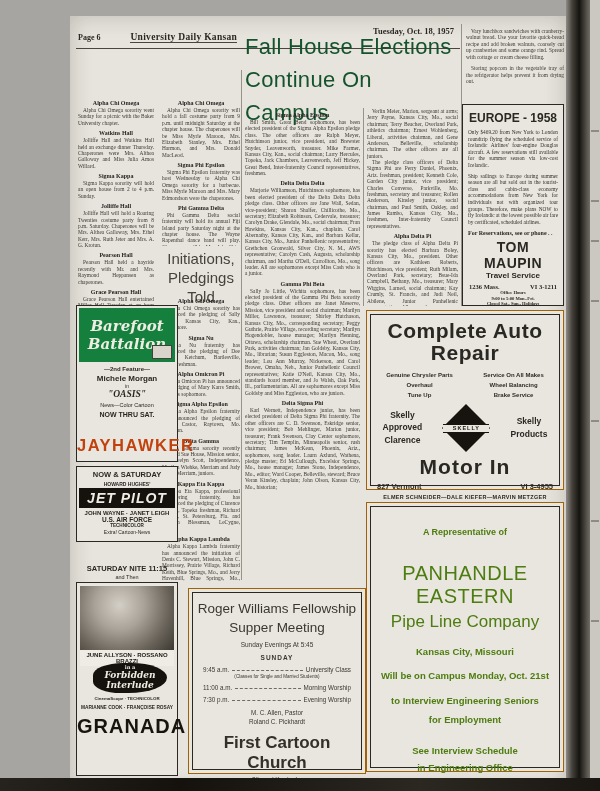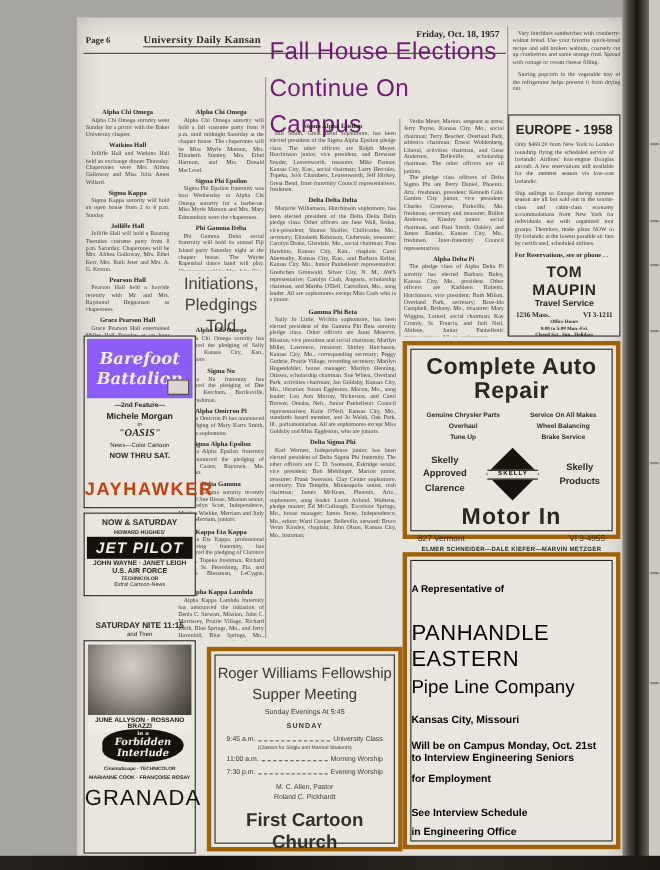--- a/index.html
+++ b/index.html
@@ -13,71 +13,71 @@
   .mh-page{font-weight:bold;font-size:8px}
   .mh-name{font-weight:bold;font-size:9.5px;margin-left:26px;letter-spacing:.3px;border-bottom:1px solid #4a463e}
   .mh-date{font-size:8.5px;font-weight:bold;float:right;margin-right:4px}
   
   .col{position:absolute;overflow:hidden}
   .nsec h5{font-size:6px;font-weight:bold;text-align:center;margin:4px 0 1px;color:#262420;font-family:"Liberation Serif",serif}
   .nsec h5:empty{display:none}
   .nsec p{font-size:5.4px;line-height:1.18;text-align:justify;color:#3a372f;text-indent:5px}
   .vr{position:absolute;width:1px;background:#97938a}
   .script{font-family:"DejaVu Serif",serif;font-style:italic;font-weight:bold;font-size:23px;color:#2c2a25}
-  .headline{font-family:"Liberation Sans",sans-serif;font-size:22px;line-height:1.5;color:#701a75;letter-spacing:.3px}
+  .headline{font-family:"Liberation Sans",sans-serif;font-size:22px;line-height:1.5;color:#14532d;letter-spacing:.3px}
   .init-title{font-family:"Liberation Sans",sans-serif;font-size:15px;line-height:1.25;color:#46433d;text-align:center}
   .tip{font-size:5.4px;line-height:1.2;text-align:justify;color:#3a372f;text-indent:5px;margin-bottom:5px}
   
   .box{position:absolute;border:1px solid #2b2823;background:#e9e6df}
-  .box2{position:absolute;border:4px solid #a16207;background:#e9e6df;padding:3px}
+  .box2{position:absolute;border:1px solid #a16207;background:#e9e6df;padding:3px}
   .box2 .inner{border:1px solid #2b2823;width:100%;height:100%;position:relative}
   
   .eu-title{font-family:"Liberation Sans",sans-serif;font-weight:bold;font-size:12px;text-align:center;margin:3px 0 4px}
   .eu-body{font-size:5.3px;line-height:1.25;text-align:justify;color:#33302a;margin:0 2px 4px}
   .eu-cta{font-size:6px;font-weight:bold;margin:2px 2px 3px}
   .eu-agency{font-family:"Liberation Sans",sans-serif;font-weight:bold;font-size:14px;text-align:center;letter-spacing:.5px}
   .eu-sub{font-family:"Liberation Sans",sans-serif;font-weight:bold;font-size:8px;text-align:center;margin-bottom:3px}
   .eu-row{display:flex;justify-content:space-between;font-size:6.5px;font-weight:bold;padding:0 3px}
   .eu-hours{font-size:4.6px;font-weight:bold;text-align:center;line-height:1.3}
   
   .auto-title{font-family:"Liberation Sans",sans-serif;font-weight:bold;font-size:21px;text-align:center;line-height:1.05;margin-top:5px;letter-spacing:.5px}
   .svc-row{display:flex;justify-content:space-around;margin-top:6px}
   .svc{font-family:"Liberation Sans",sans-serif;font-weight:bold;font-size:6px;line-height:1.7;text-align:center;color:#2e2b26}
   .skelly-row{display:flex;align-items:center;justify-content:space-around;margin-top:6px}
   .badge{font-family:"Liberation Sans",sans-serif;font-weight:bold;font-size:8.5px;line-height:1.5;text-align:center}
   .diamond{width:42px;height:42px;position:relative}
   .diamond .dshape{position:absolute;inset:4px;background:#17140f;transform:rotate(45deg)}
   .diamond .dband{position:absolute;left:-2px;right:-2px;top:17px;height:9px;background:#e9e6df;border-top:1px solid #17140f;border-bottom:1px solid #17140f}
   .diamond .dlabel{position:absolute;left:0;right:0;top:18.5px;text-align:center;font-family:"Liberation Sans",sans-serif;font-weight:bold;font-size:5.5px;letter-spacing:1px;color:#17140f;z-index:2}
   .motor{font-family:"Liberation Sans",sans-serif;font-weight:bold;font-size:21px;text-align:center;margin-top:6px;letter-spacing:1px}
-  .auto-row{display:flex;justify-content:space-between;font-family:"Liberation Sans",sans-serif;font-weight:normal;font-size:7.5px;padding:3px 6px 0}
+  .auto-row{display:flex;justify-content:space-between;font-family:"Liberation Sans",sans-serif;font-weight:bold;font-size:7.5px;padding:3px 6px 0}
   .auto-foot{font-family:"Liberation Sans",sans-serif;font-weight:bold;font-size:5.5px;text-align:center;margin-top:3px;letter-spacing:.3px}
   
-  .ph{font-family:"Liberation Sans",sans-serif;text-align:left;color:#000000}
+  .ph{font-family:"Liberation Sans",sans-serif;text-align:center;color:#4d7c0f}
   .ph-intro{font-weight:bold;font-size:9px;margin-top:20px}
   .ph-co1{font-size:20px;margin-top:25px;letter-spacing:.5px}
   .ph-co2{font-size:17px;margin-top:4px}
   .ph-city{font-weight:bold;font-size:9.5px;margin-top:14px}
   .ph-b{font-weight:bold;font-size:9.5px;margin-top:13px}
   .ph-f{font-weight:bold;font-size:9.5px;margin-top:13px}
   
   .ch{font-family:"Liberation Sans",sans-serif;text-align:center;color:#3a372f}
   .ch-org{font-size:13.5px;margin-top:8px}
   .ch-event{font-size:13.5px;margin-top:4px}
   .ch-when{font-size:6.5px;margin-top:6px}
   .ch-day{font-weight:bold;font-size:6.5px;letter-spacing:1px;margin-top:6px}
   .ch-row{display:flex;align-items:flex-end;font-size:6.3px;margin:5px 10px 0;color:#3a372f}
   .ch-lead{flex:1;border-bottom:1px dashed #6f6b61;margin:0 3px 2px}
   .ch-note{font-size:4.6px;margin-top:1px}
   .ch-pastor{font-size:6.3px;margin-top:6px}
   .ch-name{font-size:17px;font-weight:bold;margin-top:8px;color:#33302a}
   .ch-addr{font-size:6.5px;margin-top:3px}
   
   .thad{font-family:"Liberation Sans",sans-serif;text-align:center}
-  .bfb{position:absolute;left:2px;top:2px;right:2px;height:54px;background:#8b5cf6;color:#efece4;
+  .bfb{position:absolute;left:2px;top:2px;right:2px;height:54px;background:#15803d;color:#efece4;
        font-family:"DejaVu Serif",serif;font-style:italic;font-weight:bold;font-size:15px;line-height:1.2;
        display:flex;flex-direction:column;justify-content:center}
   .bfb .mini{position:absolute;right:3px;bottom:3px;width:20px;height:14px;background:#d9d5cc;border:1px solid #44403a}
   .feat1{font-weight:bold;font-size:6px;margin-top:60px}
   .feat2{font-weight:bold;font-size:8px;margin-top:2px}
   .feat3{font-size:5px}
   .feat4{font-weight:bold;font-style:italic;font-size:9.5px;font-family:"Liberation Serif",serif}
   .feat5{font-size:5.5px;margin-top:3px}
   .feat6{font-weight:bold;font-size:7px;margin-top:3px}
   .jhk{font-weight:bold;font-size:16.5px;letter-spacing:1.5px;margin-top:18px;color:#c2410c}
@@ -94,38 +94,38 @@
   .st3{font-weight:bold;font-size:7.5px;margin-top:1px}
   .photo{position:absolute;left:3px;top:3px;right:3px;height:64px;
          background:radial-gradient(circle at 42% 30%,#d4cfc6 0%,#a9a299 35%,#6a645b 70%,#3c3831 100%)}
   .gr-stars{position:absolute;left:3px;top:67px;right:3px;background:#efece5;font-weight:bold;font-size:6px;padding:2px 0;color:#1d1a15}
   .gr-blob{position:absolute;left:16px;top:80px;width:74px;height:30px;background:#15120d;border-radius:46% 54% 58% 42%;
            color:#efece4;font-family:"DejaVu Serif",serif;font-style:italic;font-weight:bold;font-size:9px;
            display:flex;flex-direction:column;align-items:center;justify-content:center;line-height:1.1}
   .gr-blob .pre{font-size:5px;font-style:normal}
   .gr-fmt{position:absolute;left:0;right:0;top:113px;font-size:4.4px;font-weight:bold}
   .gr-cast{position:absolute;left:0;right:0;top:122px;font-size:4.8px;font-weight:bold}
-  .gr-name{position:absolute;left:0;right:0;top:132px;font-weight:normal;font-size:20px;letter-spacing:1px;color:#17140f}
+  .gr-name{position:absolute;left:0;right:0;top:132px;font-weight:bold;font-size:20px;letter-spacing:1px;color:#17140f}
   
   .fold{position:absolute;left:566px;top:0;width:24px;height:791px;
         background:linear-gradient(90deg,#8e8b86 0%,#45423c 25%,#16140f 55%,#716d66 100%)}
   .sliver{position:absolute;left:590px;top:0;width:10px;height:791px;background:#cbc8c1}
   .sliver .frag{position:absolute;left:1px;right:1px;height:2px;background:#8f8b82}
   .bottomband{position:absolute;left:0;top:778px;width:600px;height:13px;
               background:linear-gradient(90deg,#26231e,#15120e 30%,#2b2822 70%,#1a1712)}
 </style>
 </head>
 <body>
 
 <div class="paper">
 
   <div class="masthead">
     <span class="mh-page">Page 6</span>
     <span class="mh-name">University Daily Kansan</span>
-    <span class="mh-date">Friday, Oct. 18, 1957</span>
+    <span class="mh-date">Tuesday, Oct. 18, 1957</span>
   </div>
 
 
   <div class="col" style="left:8px;top:80px;width:76px;height:210px">
     <div class="nsec">
         <h5>Alpha Chi Omega</h5>
         <p>Alpha Chi Omega sorority went Sunday for a picnic with the Baker University chapter.</p>
       </div>
     <div class="nsec">
         <h5>Watkins Hall</h5>
@@ -308,21 +308,21 @@
     </div>
   </div>
 
   <div class="box2" style="left:296px;top:486px;width:198px;height:270px">
     <div class="inner ph">
       <div class="ph-intro">A Representative of</div>
       <div class="ph-co1">PANHANDLE EASTERN</div>
       <div class="ph-co2">Pipe Line Company</div>
       <div class="ph-city">Kansas City, Missouri</div>
       <div class="ph-b">Will be on Campus Monday, Oct. 21st</div>
-      <div class="ph-b" style="margin-top:0">to Interview Engineering Seniors</div>
+      <div class="ph-b" style="margin-top:14px">to Interview Engineering Seniors</div>
       <div class="ph-b" style="margin-top:8px">for Employment</div>
       <div class="ph-f" style="margin-top:20px">See Interview Schedule</div>
       <div class="ph-f" style="margin-top:6px">in Engineering Office</div>
     </div>
   </div>
 
   <div class="box2" style="left:118px;top:572px;width:178px;height:186px">
     <div class="inner ch">
       <div class="ch-org">Roger Williams Fellowship</div>
       <div class="ch-event">Supper Meeting</div>

